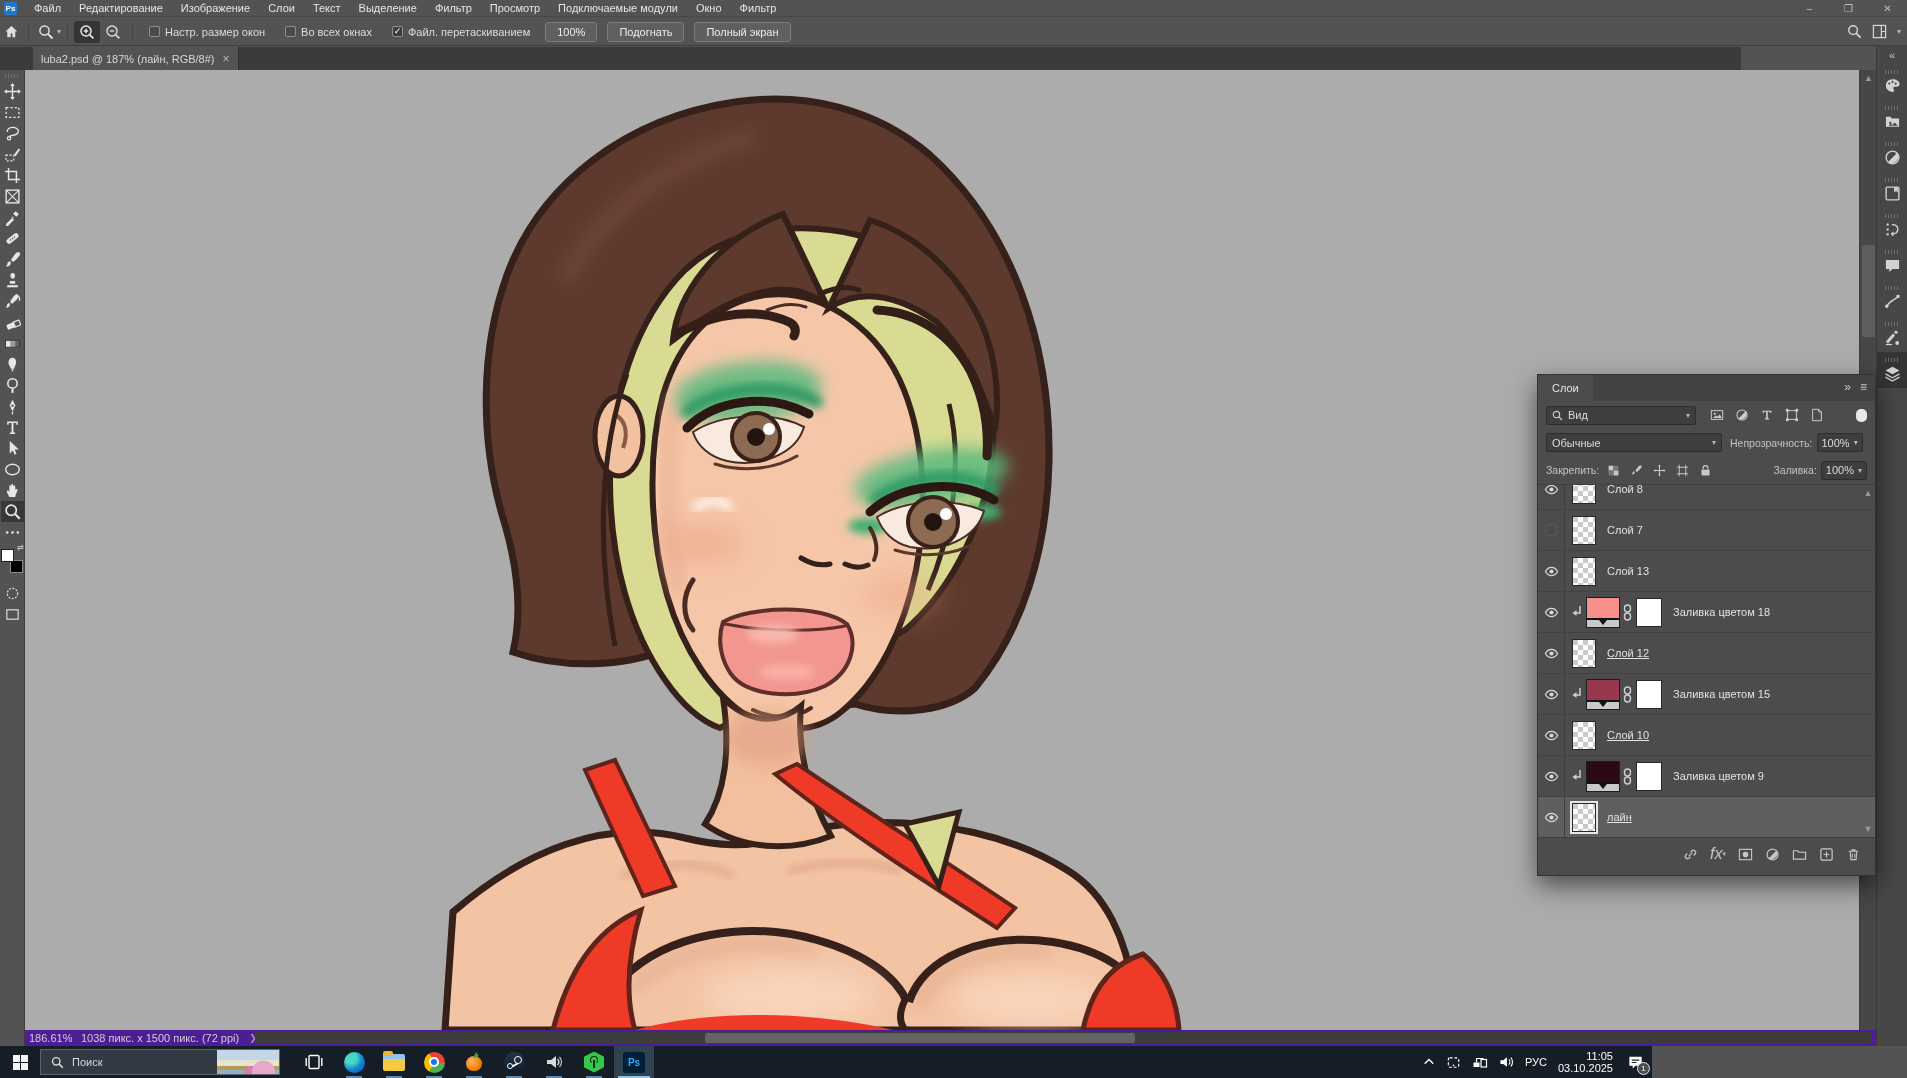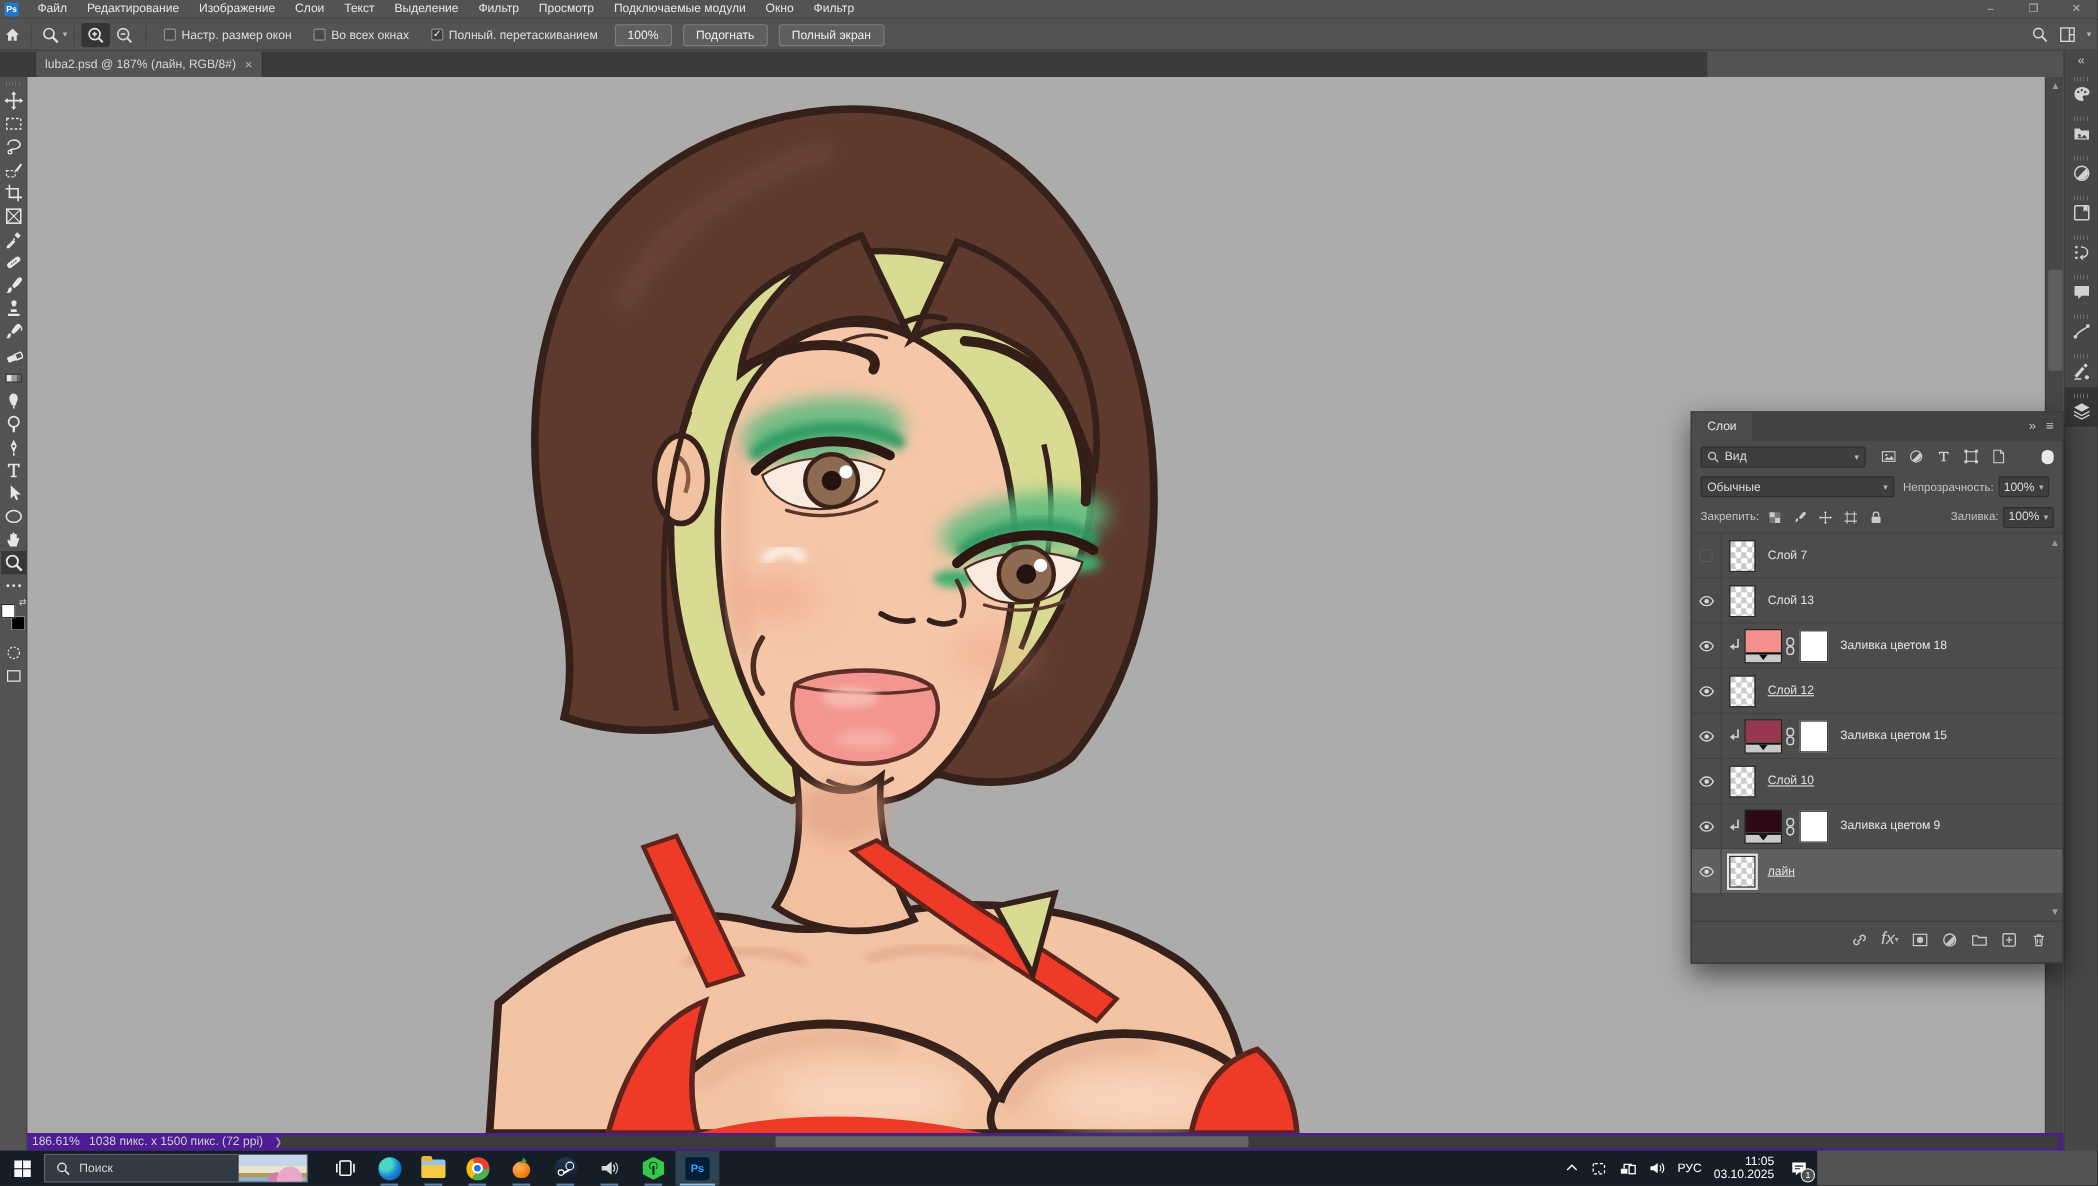--- a/index.html
+++ b/index.html
@@ -21,21 +21,21 @@
   .ob-icon { width:22px; height:22px; display:flex; align-items:center; justify-content:center; }
   .ob-tool { width:26px; height:22px; border-radius:3px; display:flex; align-items:center; justify-content:center; }
   .ob-tool.sel { background:#353535; }
   .cb-row { display:flex; align-items:center; gap:5px; margin:0 10px; }
   .cb { width:11px; height:11px; border:1px solid #8f8f8f; border-radius:2px; background:#4a4a4a; display:flex; align-items:center; justify-content:center; color:#fff; font-size:9px; line-height:9px; }
   .cb.on { background:#3d3d3d; }
   .ob-btn { background:#5f5f5f; border:1px solid #7d7d7d; border-radius:3px; padding:3px 11px; margin:0 5px; color:#ededed; font-size:11px; }
   .ob-right { position:absolute; right:6px; display:flex; align-items:center; gap:10px; }
 
   
-  .tabbar { position:absolute; left:0; top:47px; width:1552px; height:23px; background:#3b3b3b; }
+  .tabbar { position:absolute; left:0; top:47px; width:1741px; height:23px; background:#3b3b3b; }
   .doctab { position:absolute; left:33px; top:0; height:23px; background:#535353; display:flex; align-items:center; padding:0 8px; gap:8px; color:#d8d8d8; border-right:1px solid #2f2f2f; }
   .tabx { color:#b5b5b5; font-size:12px; }
 
   
   .toolbar { position:absolute; left:0; top:70px; width:25px; height:976px; background:#535353; border-right:1px solid #3e3e3e; display:flex; flex-direction:column; align-items:center; }
   .grip { width:14px; height:4px; margin:4px 0 3px; background:repeating-linear-gradient(90deg,#6e6e6e 0 1px,transparent 1px 3px); }
   .tool { width:23px; height:21px; display:flex; align-items:center; justify-content:center; }
   .tool.sel { background:#383838; }
   .swatches { position:relative; width:22px; height:26px; margin-top:4px; }
   .sw-fg { position:absolute; left:0; top:2px; width:13px; height:13px; background:#fff; border:1px solid #1f1f1f; z-index:2; }
@@ -185,21 +185,21 @@
     <div class="cb-row">
       <span class="cb"></span>
       <span>Настр. размер окон</span>
     </div>
     <div class="cb-row">
       <span class="cb"></span>
       <span>Во всех окнах</span>
     </div>
     <div class="cb-row">
       <span class="cb on">✓</span>
-      <span>Полный. перетаскиванием</span>
+      <span>Файл. перетаскиванием</span>
     </div>
     <button class="ob-btn">100%</button>
     <button class="ob-btn">Подогнать</button>
     <button class="ob-btn">Полный экран</button>
     <div class="ob-right">
       <span>
         <svg class="ic" width="15" height="15" viewBox="0 0 16 16">
             <circle cx="6.5" cy="6.5" r="4.6" fill="none" stroke="#d6d6d6" stroke-width="1.5"></circle>
             <path d="M10 10l4.5 4.5" stroke="#d6d6d6" stroke-width="1.8"></path>
           </svg>
@@ -663,20 +663,32 @@
             </svg>
           </span>
         </div>
       <span class="lp-label" style="margin-left:auto">Заливка:</span>
       <div class="lp-val" style="margin-left:4px">
         <span>100%</span>
         <span class="caret">▾</span>
       </div>
     </div>
     <div class="lp-list" id="layerList">
+      <div class="lrow cut">
+          <div class="lrow-inner">
+            <div class="eye-cell">
+              <svg class="ic" width="15" height="15" viewBox="0 0 16 16">
+                <path d="M1.5 8C3.2 5 5.5 3.6 8 3.6S12.8 5 14.5 8C12.8 11 10.5 12.4 8 12.4S3.2 11 1.5 8z" fill="none" stroke="#d8d8d8" stroke-width="1.3"></path>
+                <circle cx="8" cy="8" r="2.2" fill="#d8d8d8"></circle>
+              </svg>
+            </div>
+            <div class="thumb"></div>
+            <span class="lname">Слой 8</span>
+          </div>
+        </div>
         <div class="lrow">
           <div class="lrow-inner">
             <div class="eye-cell">
               <div class="eye-empty"></div>
             </div>
             <div class="thumb"></div>
             <span class="lname">Слой 7</span>
           </div>
         </div>
         <div class="lrow">

